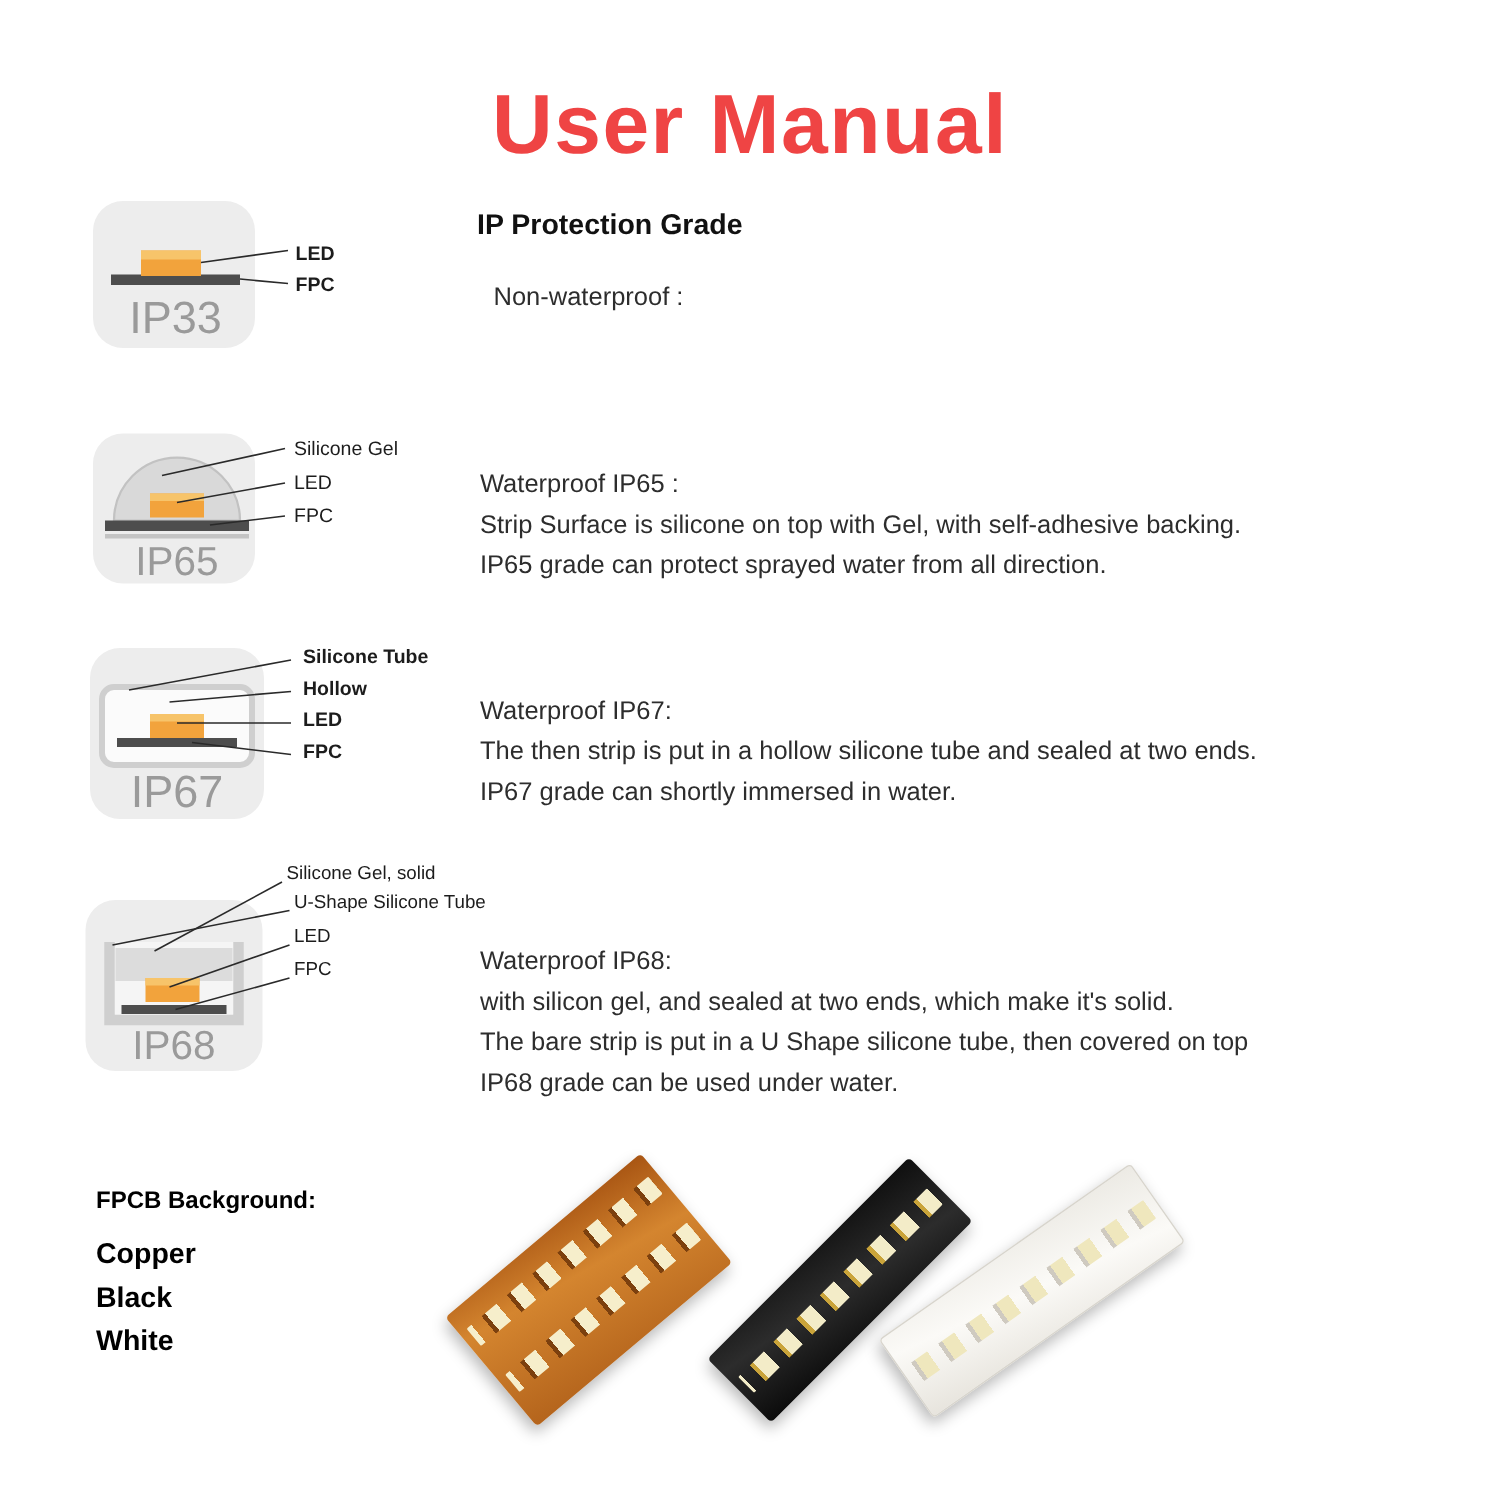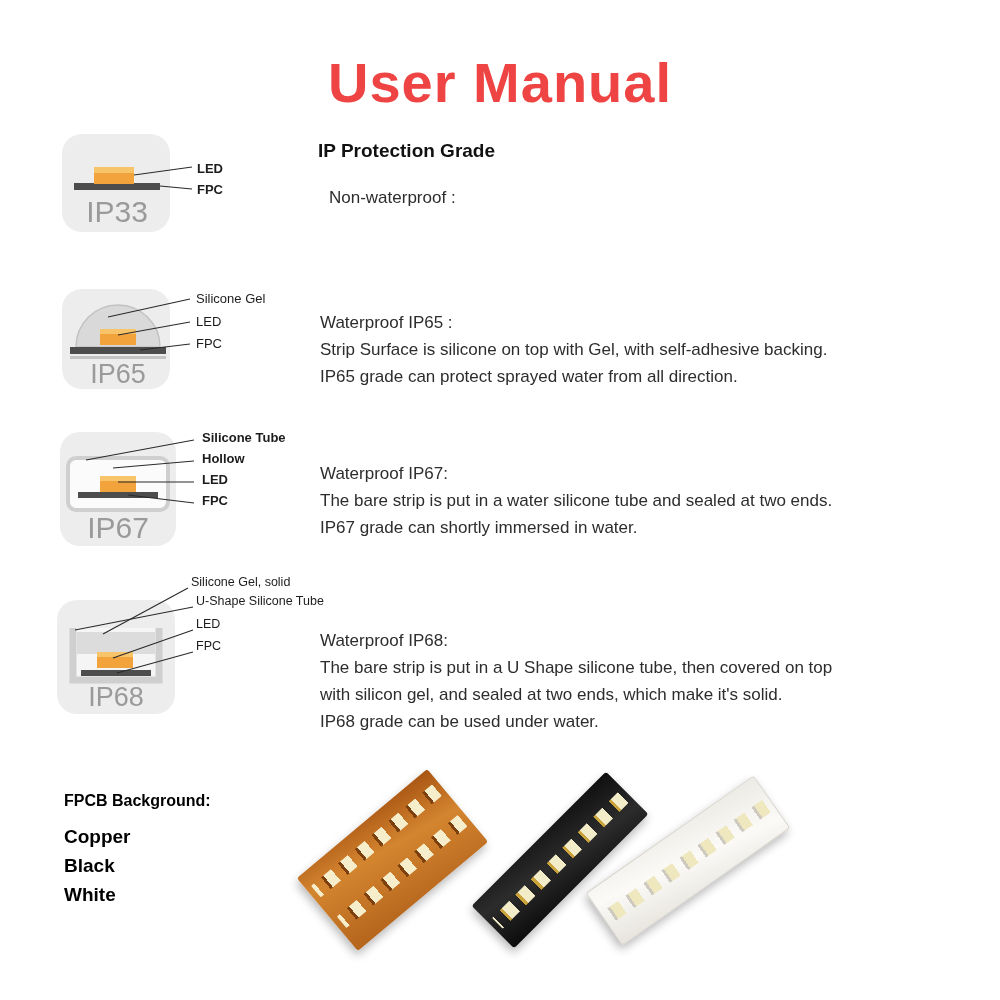--- a/index.html
+++ b/index.html
@@ -101,21 +101,21 @@
     <path class="leader" d="M70 69 L136 77"></path>
     <text class="grade-text" x="60" y="112" font-size="30" text-anchor="middle">IP67</text>
   </svg>
   <span class="lbl b" style="left:202px;top:430px">Silicone Tube</span>
   <span class="lbl b" style="left:202px;top:451px">Hollow</span>
   <span class="lbl b" style="left:202px;top:472px">LED</span>
   <span class="lbl b" style="left:202px;top:493px">FPC</span>
 
   <div class="desc" style="left:320px;top:460px">
     <div>Waterproof IP67:</div>
-    <div>The bare strip is put in a water silicone tube and sealed at two ends.</div>
+    <div>The then strip is put in a hollow silicone tube and sealed at two ends.</div>
     <div>IP67 grade can shortly immersed in water.</div>
   </div>
 
   <svg class="diag" style="left:55px;top:572px" width="148" height="152" viewBox="0 0 148 152">
     <rect x="2" y="28" width="118" height="114" rx="20" fill="#ededed"></rect>
     <path d="M18 56 L18 108 L104 108 L104 56" fill="#f5f5f5" stroke="#cfcfcf" stroke-width="7"></path>
     <rect x="22" y="60" width="78" height="22" fill="#dcdcdc"></rect>
     <rect x="26" y="98" width="70" height="6" fill="#4d4d4d"></rect>
     <rect x="42" y="80" width="36" height="16" fill="#f2a33c"></rect>
     <rect x="42" y="80" width="36" height="5" fill="#f7c46a"></rect>
@@ -125,22 +125,22 @@
     <path class="leader" d="M62 101 L138 80"></path>
     <text class="grade-text" x="61" y="134" font-size="27" text-anchor="middle">IP68</text>
   </svg>
   <span class="lbl s" style="left:191px;top:575px">Silicone Gel, solid</span>
   <span class="lbl s" style="left:196px;top:594px">U-Shape Silicone Tube</span>
   <span class="lbl s" style="left:196px;top:617px">LED</span>
   <span class="lbl s" style="left:196px;top:639px">FPC</span>
 
   <div class="desc" style="left:320px;top:627px">
     <div>Waterproof IP68:</div>
+    <div>with silicon gel, and sealed at two ends, which make it's solid.</div>
     <div>The bare strip is put in a U Shape silicone tube, then covered on top</div>
-    <div>with silicon gel, and sealed at two ends, which make it's solid.</div>
     <div>IP68 grade can be used under water.</div>
   </div>
 
   <div class="fpcb-heading" style="left:64px;top:792px">FPCB Background:</div>
   <div class="fpcb-opt" style="left:64px;top:826px">Copper</div>
   <div class="fpcb-opt" style="left:64px;top:855px">Black</div>
   <div class="fpcb-opt" style="left:64px;top:884px">White</div>
 
   <div class="strip strip-copper" style="left:345px;top:775px;width:95px;height:170px;transform:rotate(50deg)">
     <div class="chips" style="left:16%"></div>

